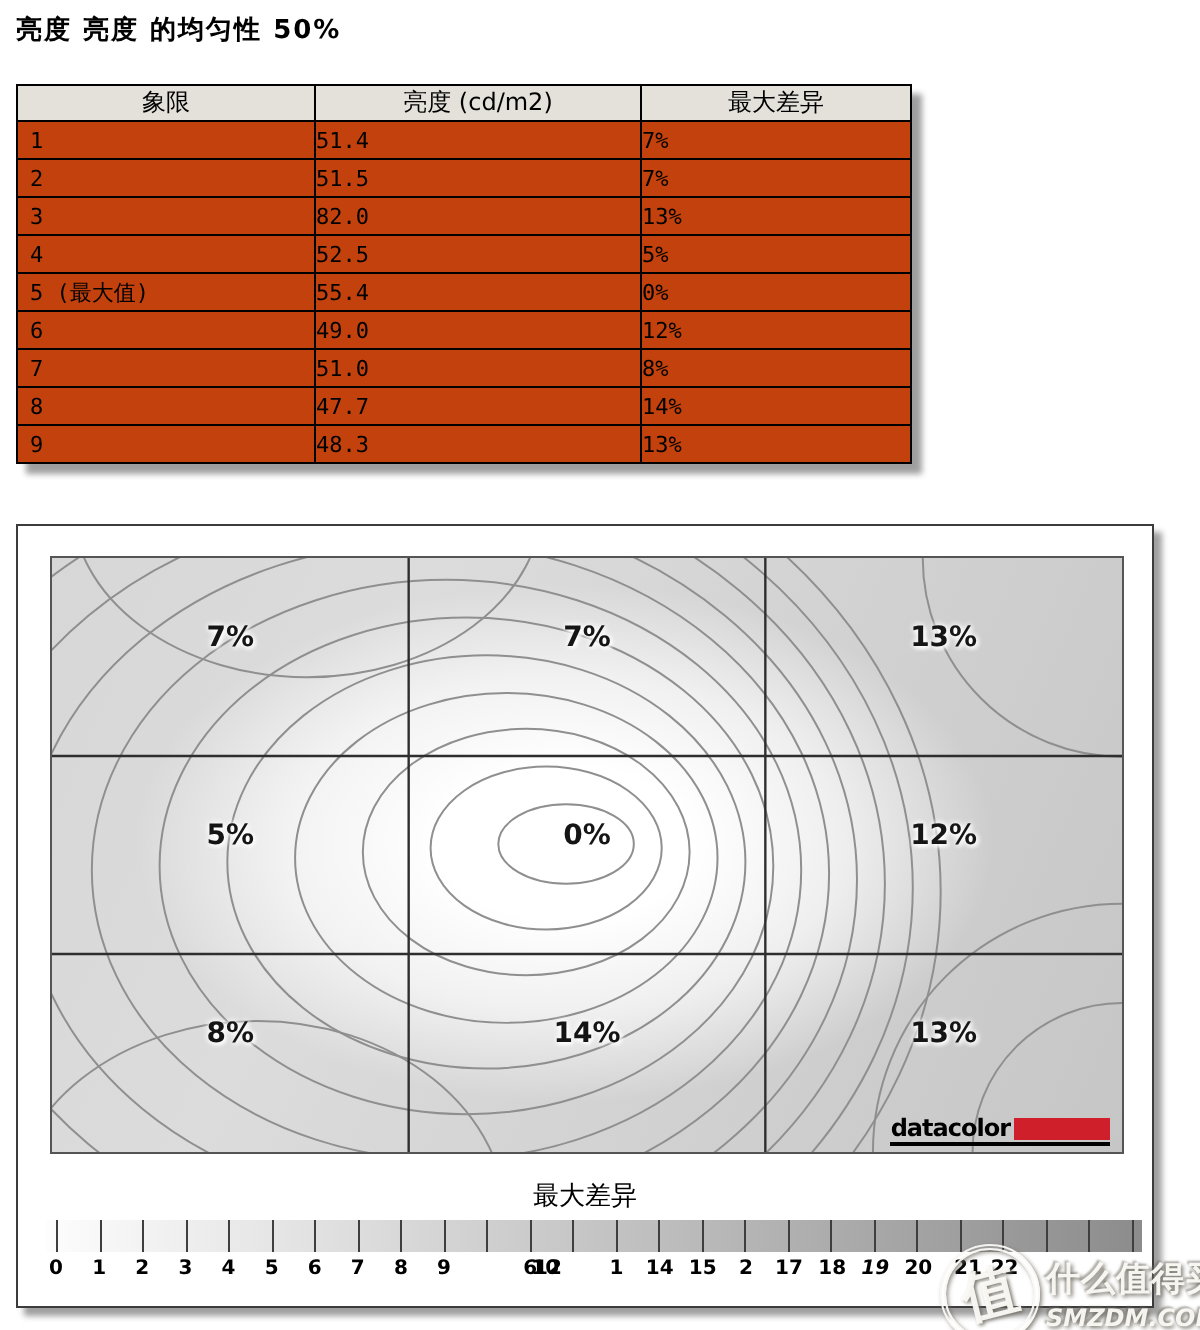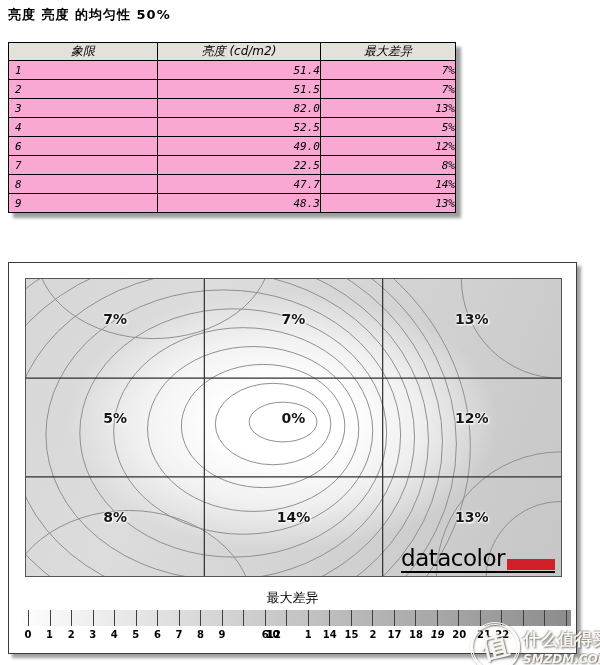--- a/index.html
+++ b/index.html
@@ -4,47 +4,47 @@
 <style>
   * { margin:0; padding:0; box-sizing:border-box; }
   html,body { width:600px; height:665px; background:#fff; overflow:hidden; position:relative;
     font-family:"DejaVu Sans","Liberation Sans",sans-serif; }
 
   .page-title { position:absolute; left:8px; top:6px; font-size:13px; font-weight:bold;
     color:#000; letter-spacing:1px; }
 
   
   .data-table { position:absolute; left:8px; top:42px; width:447px; border-collapse:collapse;
-    background:#f9a8d4; box-shadow:5px 5px 3px rgba(0,0,0,0.38); table-layout:fixed;
-    font-family:"DejaVu Sans Mono","Liberation Mono",monospace; font-size:11px; color:#000;font-style:italic; }
+    background:#c2410c; box-shadow:5px 5px 3px rgba(0,0,0,0.38); table-layout:fixed;
+    font-family:"DejaVu Sans Mono","Liberation Mono",monospace; font-size:11px; color:#000; }
   .data-table col.c1{ width:149px; } .data-table col.c2{ width:163px; } .data-table col.c3{ width:135px; }
   .data-table th { border:1px solid #000; background:#e4e1da; height:17px; font-weight:normal;
     font-size:12px; font-family:"DejaVu Sans","Liberation Sans",sans-serif; text-align:center; }
   .data-table td { border:1px solid #000; height:19px; }
   .data-table td.c-quad { text-align:left; padding-left:6px; }
-  .data-table td.c-center { text-align:right; }
+  .data-table td.c-center { text-align:left; }
 
   
   .panel { position:absolute; left:8px; top:262px; width:569px; height:392px; background:#fff;
     border:1px solid #3c3c3c; box-shadow:4px 4px 3px rgba(0,0,0,0.38); }
 
   .plot { position:absolute; left:16px; top:15px; width:537px; height:299px; border:1px solid #555;
     background:
       radial-gradient(ellipse 290px 175px at 48% 48%, #ffffff 0%, #ffffff 22%, rgba(255,255,255,0.65) 48%, rgba(255,255,255,0) 74%),
       linear-gradient(113deg, #d7d7d7 0%, #dcdcdc 30%, #d2d2d2 62%, #c6c6c6 100%); }
   .plot svg { position:absolute; left:0; top:0; width:100%; height:100%; }
 
   .cell-labels { position:absolute; left:0; top:0; right:0; bottom:0; display:grid;
     grid-template-columns:repeat(3,1fr); grid-template-rows:repeat(3,1fr); }
   .cell-label { place-self:center; transform:translateY(-10px); font-size:14px; font-weight:bold;
     color:#151515; text-shadow:0 0 3px #fff, 0 0 3px #fff, 1px 1px 2px #fff; }
 
   .dc-logo { position:absolute; right:6px; bottom:3px; }
   .dc-row { display:flex; align-items:flex-end; }
-  .dc-text { font-size:23px; font-weight:normal; letter-spacing:-0.5px; line-height:1; color:#000; }
+  .dc-text { font-size:12px; font-weight:bold; letter-spacing:-0.5px; line-height:1; color:#000; }
   .dc-red { width:48px; height:11px; background:#cf1f2a; margin-left:2px; }
   .dc-underline { height:2px; background:#000; margin-top:1px; }
 
   
   .scale-title { position:absolute; left:0; right:0; top:326px; text-align:center; font-size:13px;
     color:#000; }
   .scale-bar { position:absolute; left:14px; top:347px; width:548px; height:16px;
     background:linear-gradient(to right,#fdfdfd,#8c8c8c); }
   .scale-ticks { position:absolute; left:5px; right:4px; top:0; bottom:0; display:flex;
     border-left:1px solid #3f3f3f; }
@@ -102,27 +102,32 @@
         <td class="c-quad">3</td>
         <td class="c-center">82.0</td>
         <td class="c-center">13%</td>
       </tr>
       <tr>
         <td class="c-quad">4</td>
         <td class="c-center">52.5</td>
         <td class="c-center">5%</td>
       </tr>
       <tr>
+        <td class="c-quad">5 (最大值)</td>
+        <td class="c-center">55.4</td>
+        <td class="c-center">0%</td>
+      </tr>
+      <tr>
         <td class="c-quad">6</td>
         <td class="c-center">49.0</td>
         <td class="c-center">12%</td>
       </tr>
       <tr>
         <td class="c-quad">7</td>
-        <td class="c-center">22.5</td>
+        <td class="c-center">51.0</td>
         <td class="c-center">8%</td>
       </tr>
       <tr>
         <td class="c-quad">8</td>
         <td class="c-center">47.7</td>
         <td class="c-center">14%</td>
       </tr>
       <tr>
         <td class="c-quad">9</td>
         <td class="c-center">48.3</td>

